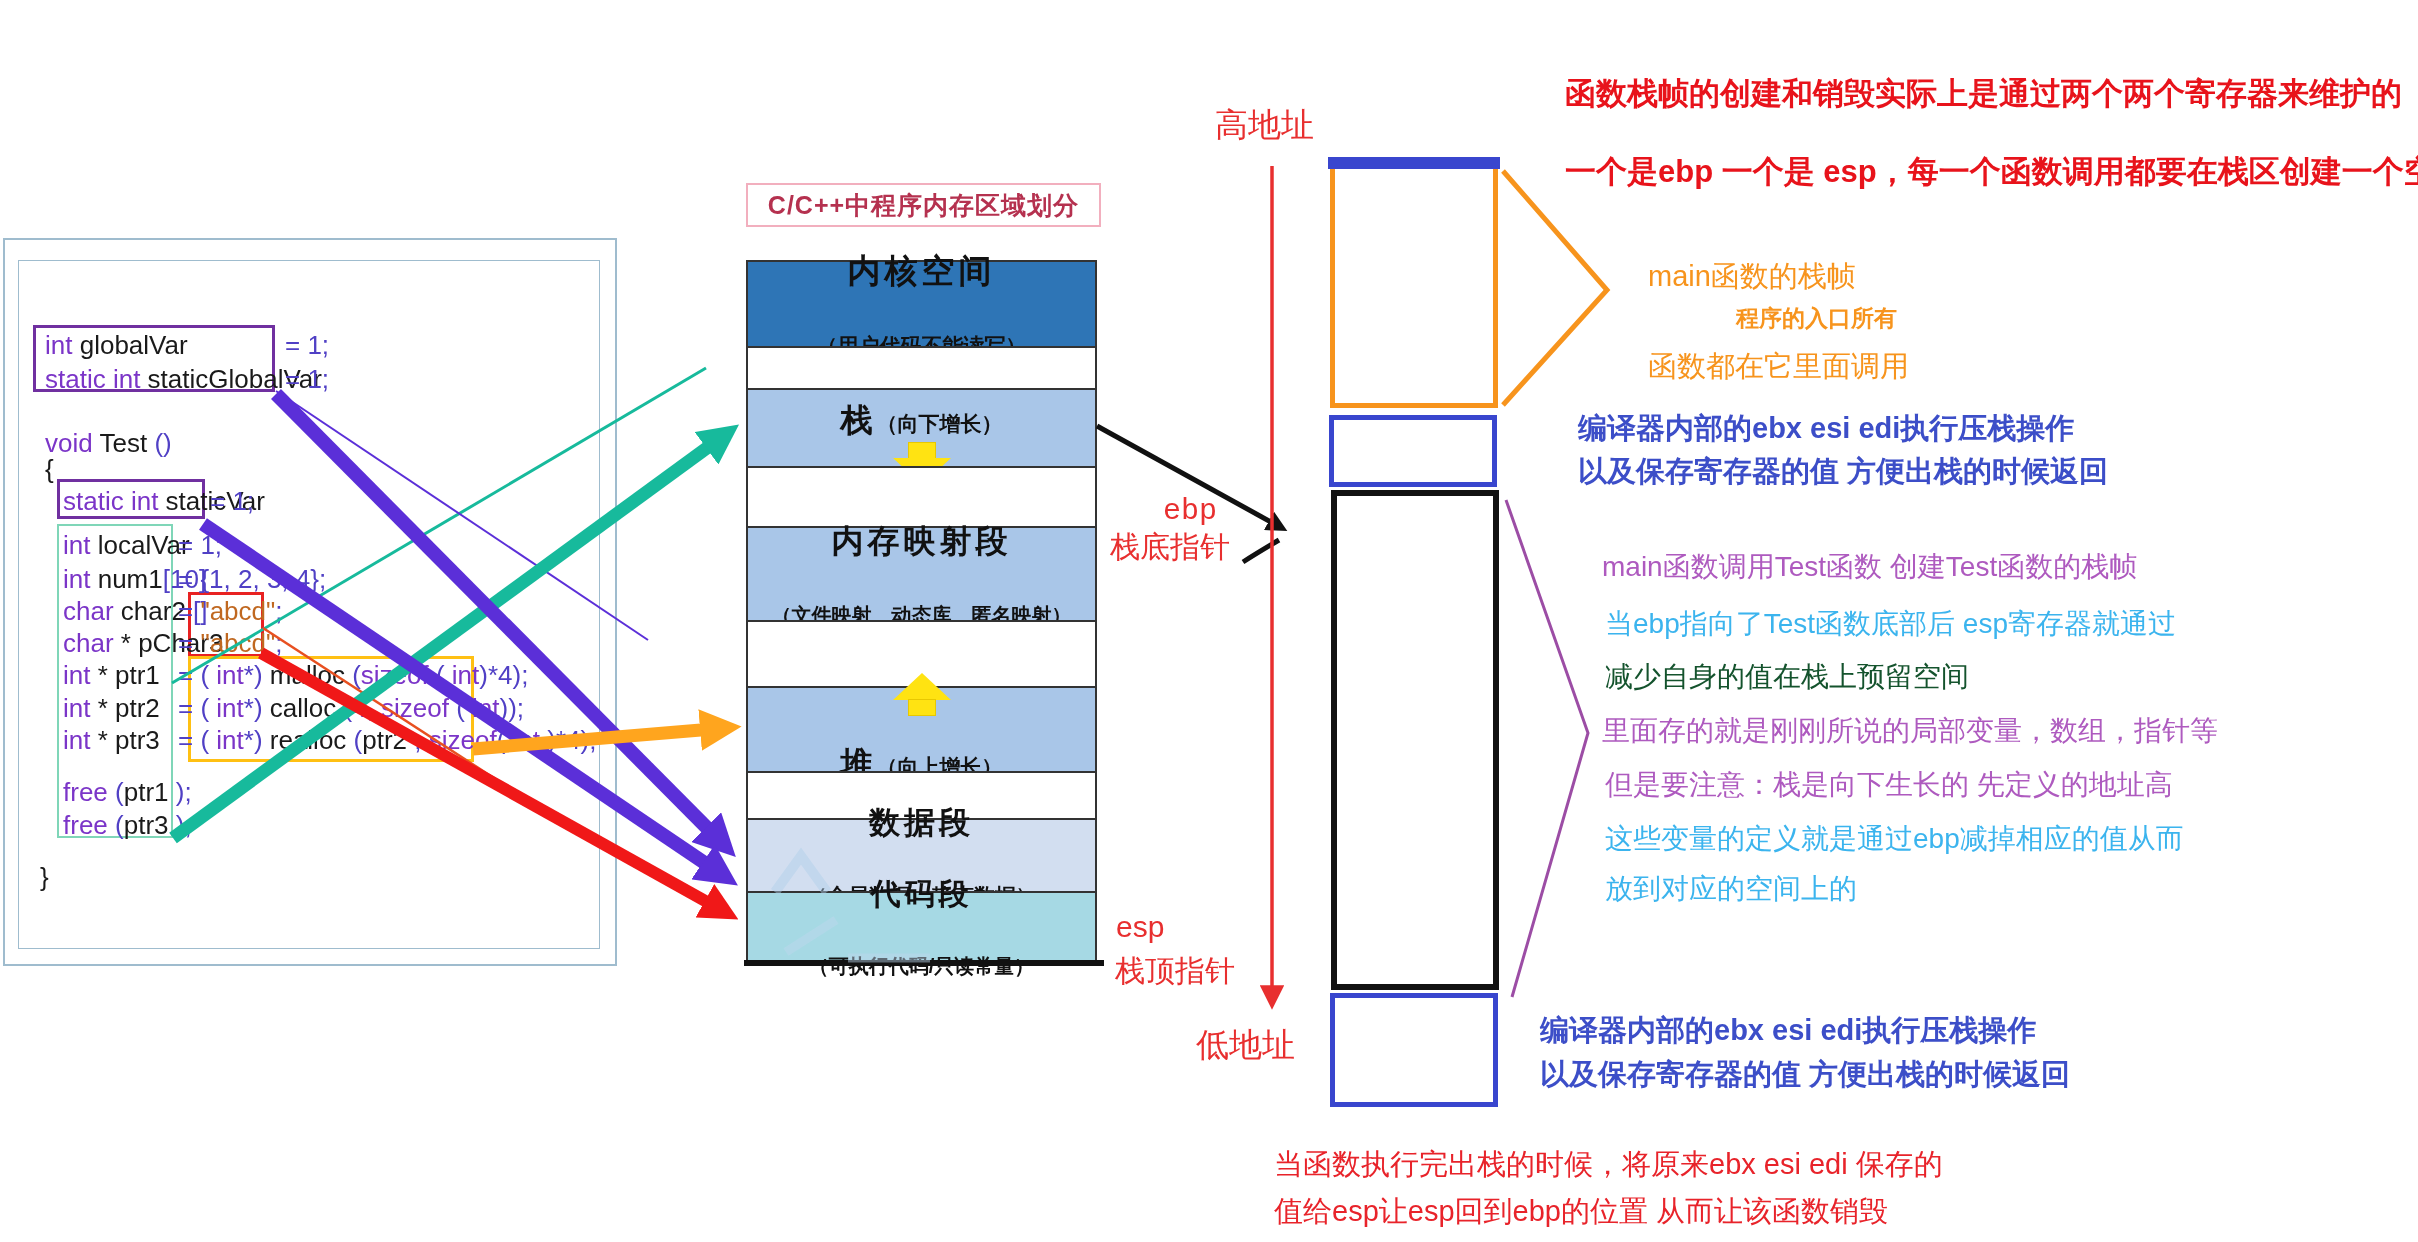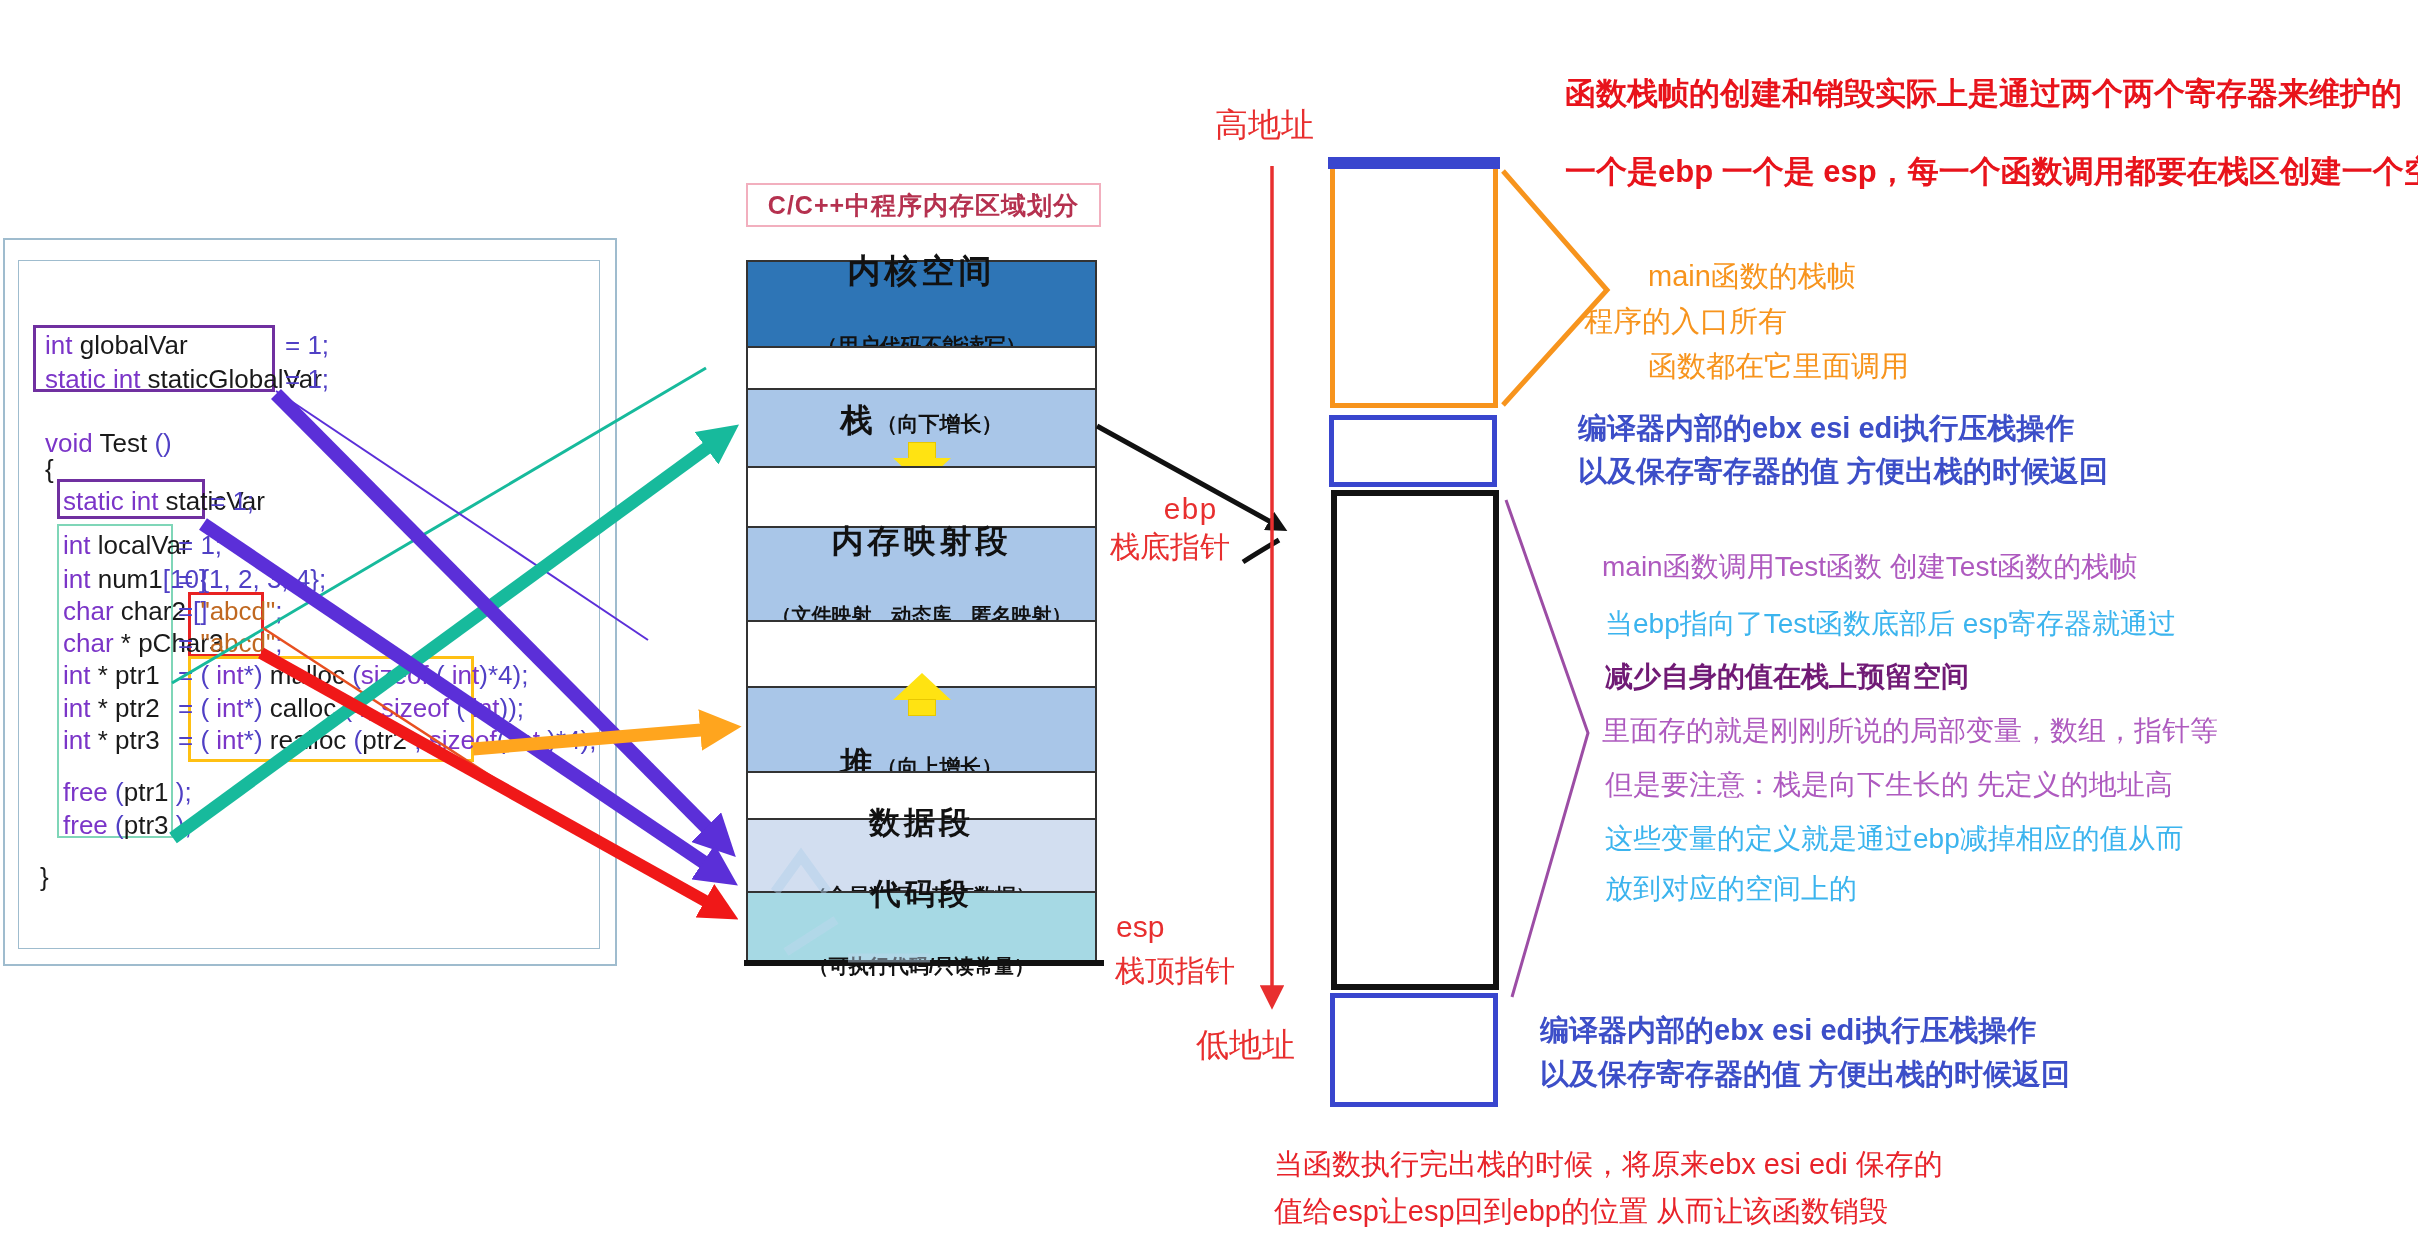--- a/index.html
+++ b/index.html
@@ -136,27 +136,27 @@
   <div class="layer" id="annotations">
       <div class="ann" style="left: 1565px; top: 76px; font-size: 31px; color: rgb(232, 19, 27); font-weight: 700;">函数栈帧的创建和销毁实际上是通过两个两个寄存器来维护的</div>
       <div class="ann" style="left: 1565px; top: 154px; font-size: 31px; color: rgb(232, 19, 27); font-weight: 700;">一个是ebp 一个是 esp，每一个函数调用都要在栈区创建一个空间</div>
       <div class="ann" style="left: 1215px; top: 106px; font-size: 33px; color: rgb(232, 47, 47); font-weight: 400;">高地址</div>
       <div class="ann" style="left: 1196px; top: 1026px; font-size: 33px; color: rgb(232, 47, 47); font-weight: 400;">低地址</div>
       <div class="ann" style="left: 1163px; top: 494px; font-size: 30px; color: rgb(232, 47, 47); font-weight: 400; font-family: Liberation Mono, monospace;">ebp</div>
       <div class="ann" style="left: 1110px; top: 530px; font-size: 30px; color: rgb(232, 47, 47); font-weight: 400;">栈底指针</div>
       <div class="ann" style="left: 1116px; top: 910px; font-size: 30px; color: rgb(232, 47, 47); font-weight: 400;">esp</div>
       <div class="ann" style="left: 1115px; top: 954px; font-size: 30px; color: rgb(232, 47, 47); font-weight: 400;">栈顶指针</div>
       <div class="ann" style="left: 1648px; top: 260px; font-size: 29px; color: rgb(247, 148, 29); font-weight: 400;">main函数的栈帧</div>
-      <div class="ann" style="left: 1584px; top: 305px; font-size: 29px; color: rgb(247, 148, 29); font-weight: 400;">程序的入口所有</div>
+      <div class="ann" style="left: 1736px; top: 305px; font-size: 23px; color: rgb(247, 148, 29); font-weight: 700;">程序的入口所有</div>
       <div class="ann" style="left: 1648px; top: 350px; font-size: 29px; color: rgb(247, 148, 29); font-weight: 400;">函数都在它里面调用</div>
       <div class="ann" style="left: 1578px; top: 412px; font-size: 29px; color: rgb(60, 78, 200); font-weight: 700;">编译器内部的ebx esi edi执行压栈操作</div>
       <div class="ann" style="left: 1578px; top: 455px; font-size: 29px; color: rgb(60, 78, 200); font-weight: 700;">以及保存寄存器的值 方便出栈的时候返回</div>
       <div class="ann" style="left: 1602px; top: 551px; font-size: 28px; color: rgb(174, 90, 191); font-weight: 400;">main函数调用Test函数 创建Test函数的栈帧</div>
       <div class="ann" style="left: 1605px; top: 608px; font-size: 28px; color: rgb(59, 180, 238); font-weight: 400;">当ebp指向了Test函数底部后 esp寄存器就通过</div>
-      <div class="ann" style="left: 1605px; top: 661px; font-size: 28px; color: #701a75; font-weight: 700;">减少自身的值在栈上预留空间</div>
+      <div class="ann" style="left: 1605px; top: 661px; font-size: 28px; color: #14532d; font-weight: 400;">减少自身的值在栈上预留空间</div>
       <div class="ann" style="left: 1602px; top: 715px; font-size: 28px; color: rgb(174, 90, 191); font-weight: 400;">里面存的就是刚刚所说的局部变量，数组，指针等</div>
       <div class="ann" style="left: 1605px; top: 769px; font-size: 28px; color: rgb(174, 90, 191); font-weight: 400;">但是要注意：栈是向下生长的 先定义的地址高</div>
       <div class="ann" style="left: 1605px; top: 823px; font-size: 28px; color: rgb(59, 180, 238); font-weight: 400;">这些变量的定义就是通过ebp减掉相应的值从而</div>
       <div class="ann" style="left: 1605px; top: 873px; font-size: 28px; color: rgb(59, 180, 238); font-weight: 400;">放到对应的空间上的</div>
       <div class="ann" style="left: 1540px; top: 1014px; font-size: 29px; color: rgb(60, 78, 200); font-weight: 700;">编译器内部的ebx esi edi执行压栈操作</div>
       <div class="ann" style="left: 1540px; top: 1058px; font-size: 29px; color: rgb(60, 78, 200); font-weight: 700;">以及保存寄存器的值 方便出栈的时候返回</div>
       <div class="ann" style="left: 1274px; top: 1195px; font-size: 29px; color: rgb(232, 35, 42); font-weight: 400;">值给esp让esp回到ebp的位置 从而让该函数销毁</div>
       <div class="ann" style="left: 1274px; top: 1148px; font-size: 29px; color: rgb(232, 35, 42); font-weight: 400;">当函数执行完出栈的时候，将原来ebx esi edi 保存的</div>
     </div>
 

